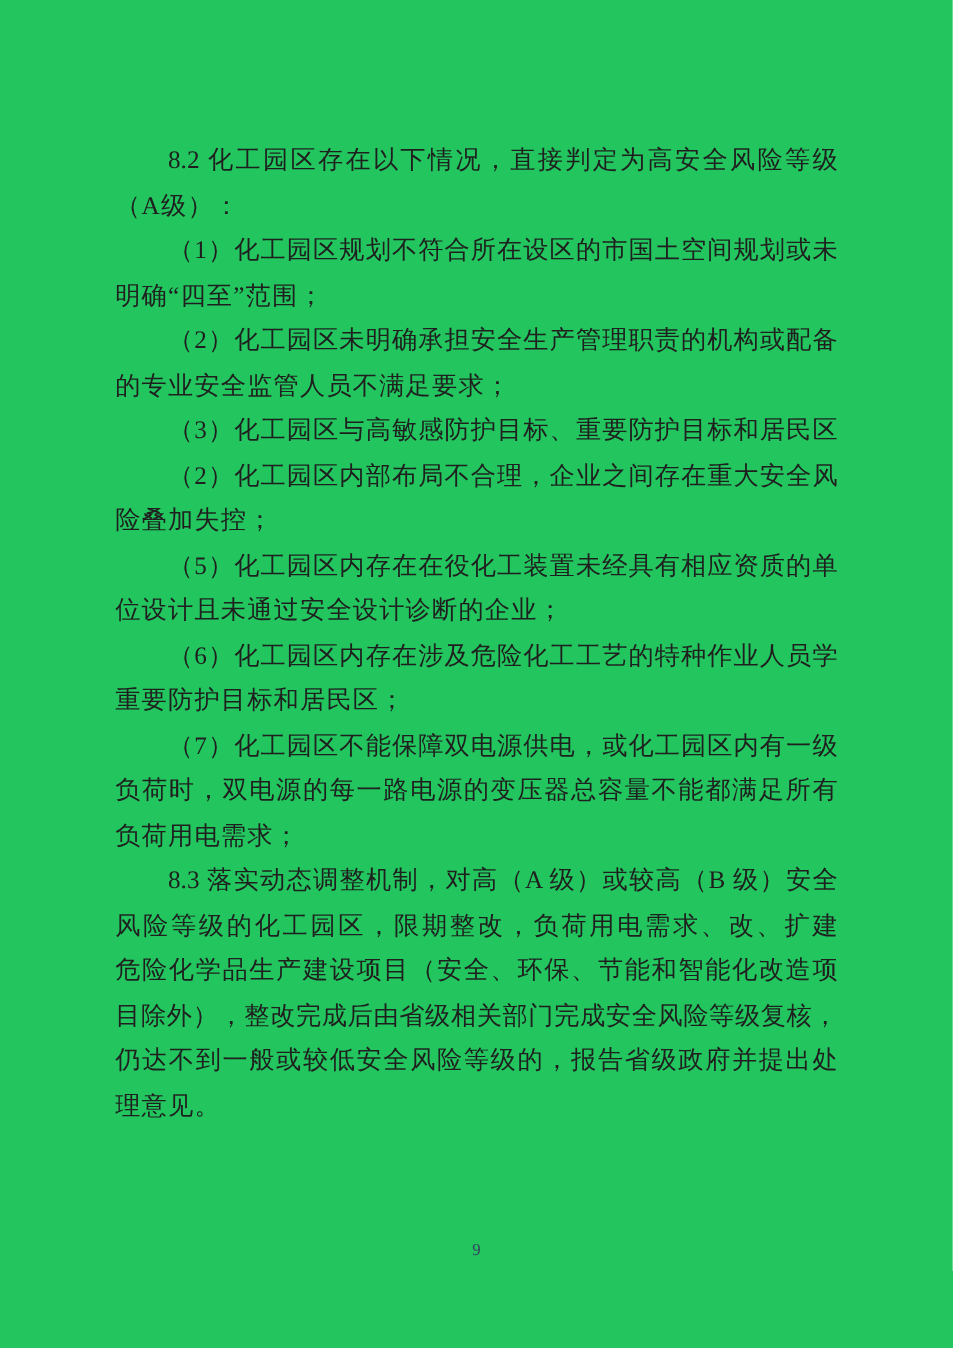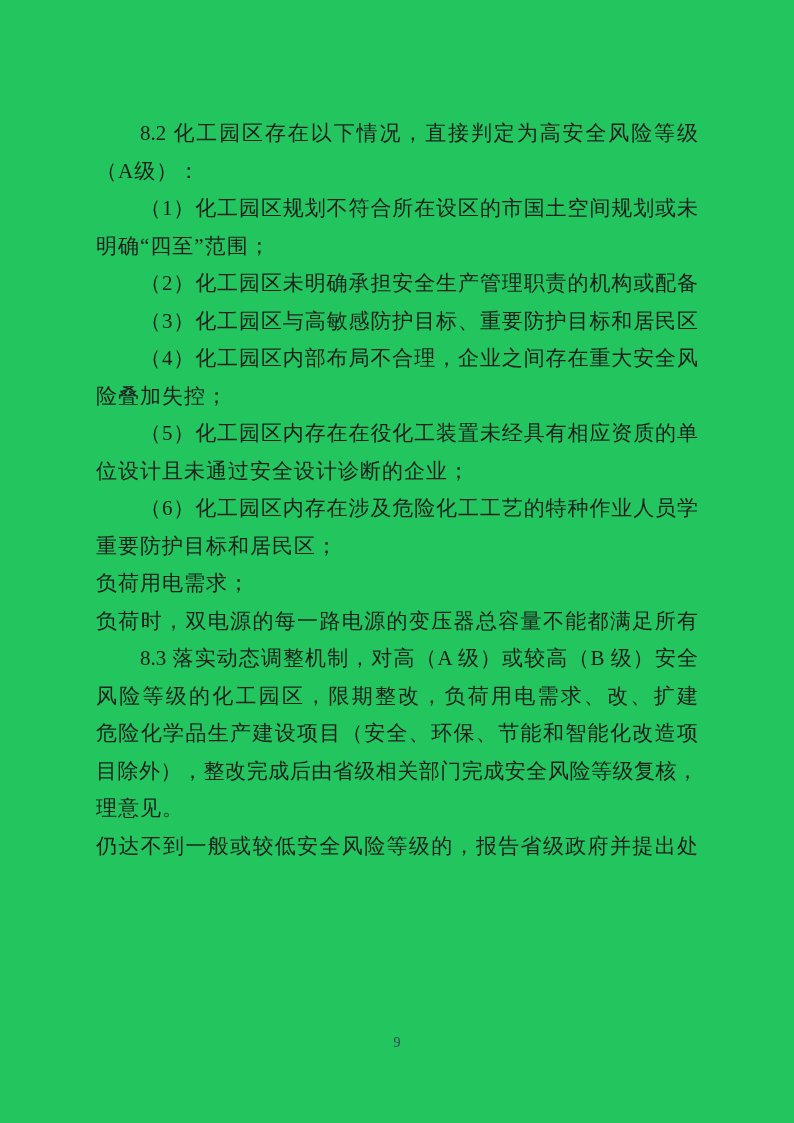--- a/index.html
+++ b/index.html
@@ -51,30 +51,32 @@
 </head>
 <body>
 
 <div class="page">
   <div class="textblock">
     <div class="line indent justify">8.2 化工园区存在以下情况，直接判定为高安全风险等级</div>
     <div class="line">（A级）：</div>
     <div class="line indent justify">（1）化工园区规划不符合所在设区的市国土空间规划或未</div>
     <div class="line">明确“四至”范围；</div>
     <div class="line indent justify">（2）化工园区未明确承担安全生产管理职责的机构或配备</div>
+    <div class="line">的专业安全监管人员不满足要求；</div>
     <div class="line indent justify">（3）化工园区与高敏感防护目标、重要防护目标和居民区</div>
-    <div class="line indent justify">（4）化工园区内部布局不合理，企业之间存在重大安全风</div>
+    <div class="line indent justify">（2）化工园区内部布局不合理，企业之间存在重大安全风</div>
     <div class="line">险叠加失控；</div>
     <div class="line indent justify">（5）化工园区内存在在役化工装置未经具有相应资质的单</div>
     <div class="line">位设计且未通过安全设计诊断的企业；</div>
     <div class="line indent justify">（6）化工园区内存在涉及危险化工工艺的特种作业人员学</div>
     <div class="line">重要防护目标和居民区；</div>
+    <div class="line indent justify">（7）化工园区不能保障双电源供电，或化工园区内有一级</div>
+    <div class="line justify">负荷时，双电源的每一路电源的变压器总容量不能都满足所有</div>
     <div class="line">负荷用电需求；</div>
-    <div class="line justify">负荷时，双电源的每一路电源的变压器总容量不能都满足所有</div>
     <div class="line indent justify">8.3 落实动态调整机制，对高（A 级）或较高（B 级）安全</div>
     <div class="line justify">风险等级的化工园区，限期整改，负荷用电需求、改、扩建</div>
     <div class="line justify">危险化学品生产建设项目（安全、环保、节能和智能化改造项</div>
     <div class="line justify">目除外），整改完成后由省级相关部门完成安全风险等级复核，</div>
+    <div class="line justify">仍达不到一般或较低安全风险等级的，报告省级政府并提出处</div>
     <div class="line">理意见。</div>
-    <div class="line justify">仍达不到一般或较低安全风险等级的，报告省级政府并提出处</div>
   </div>
   <div class="pagenum">9</div>
 </div>
 
 </body></html>

